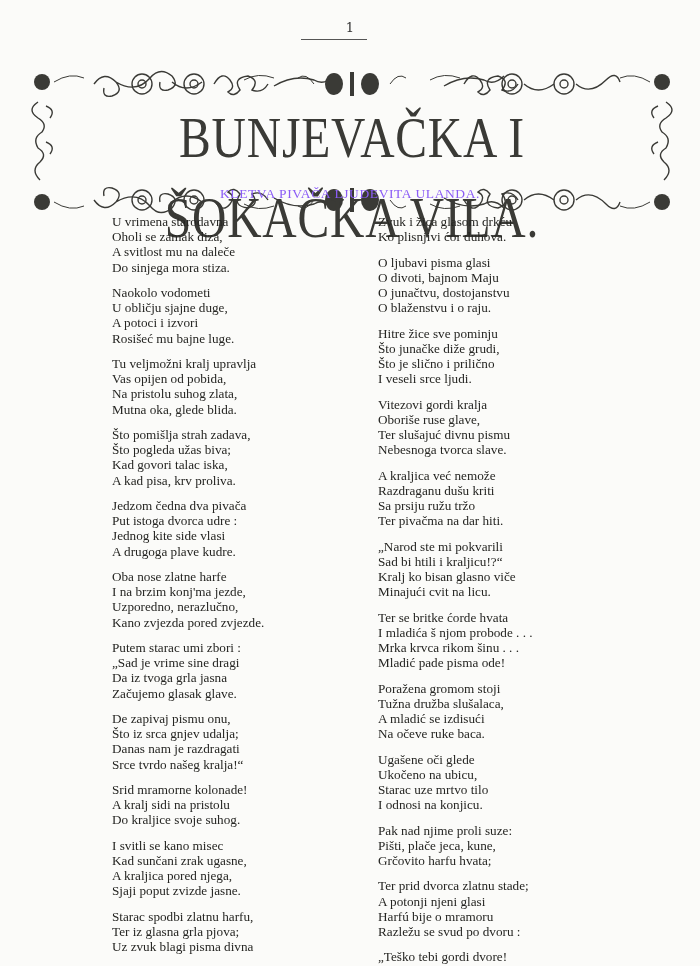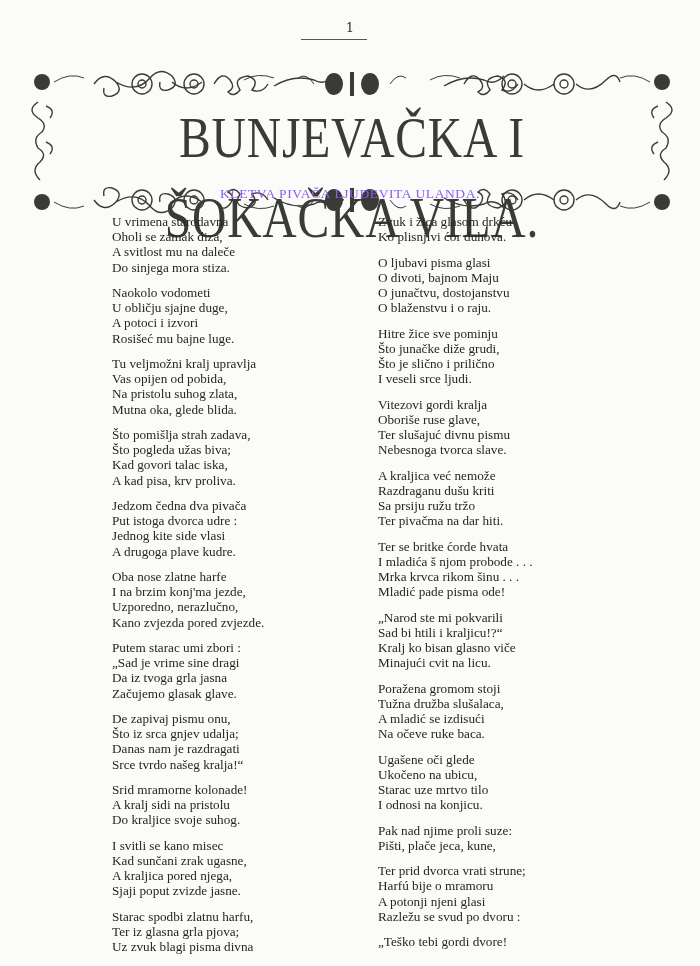--- a/index.html
+++ b/index.html
@@ -208,49 +208,50 @@
       <div class="line">Ter slušajuć divnu pismu</div>
       <div class="line">Nebesnoga tvorca slave.</div>
     </div>
     <div class="stanza">
       <div class="line">A kraljica već nemože</div>
       <div class="line">Razdraganu dušu kriti</div>
       <div class="line">Sa prsiju ružu tržo</div>
       <div class="line">Ter pivačma na dar hiti.</div>
     </div>
     <div class="stanza">
+      <div class="line">„Narod ste mi pokvarili</div>
+      <div class="line">Sad bi htili i kraljicu!?“</div>
+      <div class="line">Kralj ko bisan glasno viče</div>
+      <div class="line">Minajući cvit na licu.</div>
+    </div>
+    <div class="stanza">
       <div class="line">Ter se britke ćorde hvata</div>
       <div class="line">I mladića š njom probode . . .</div>
       <div class="line">Mrka krvca rikom šinu . . .</div>
       <div class="line">Mladić pade pisma ode!</div>
     </div>
     <div class="stanza">
-      <div class="line">„Narod ste mi pokvarili</div>
-      <div class="line">Sad bi htili i kraljicu!?“</div>
-      <div class="line">Kralj ko bisan glasno viče</div>
-      <div class="line">Minajući cvit na licu.</div>
-    </div>
-    <div class="stanza">
       <div class="line">Poražena gromom stoji</div>
       <div class="line">Tužna družba slušalaca,</div>
       <div class="line">A mladić se izdisući</div>
       <div class="line">Na očeve ruke baca.</div>
     </div>
     <div class="stanza">
       <div class="line">Ugašene oči glede</div>
       <div class="line">Ukočeno na ubicu,</div>
       <div class="line">Starac uze mrtvo tilo</div>
       <div class="line">I odnosi na konjicu.</div>
     </div>
     <div class="stanza">
       <div class="line">Pak nad njime proli suze:</div>
       <div class="line">Pišti, plače jeca, kune,</div>
-    </div>
-    <div class="stanza">
-      <div class="line">Ter prid dvorca vrati strune;</div>
+      <div class="line">Grčovito harfu hvata;</div>
+    </div>
+    <div class="stanza">
+      <div class="line">Ter prid dvorca zlatnu stade;</div>
+      <div class="line">A potonji njeni glasi</div>
       <div class="line">Harfú bije o mramoru</div>
-      <div class="line">A potonji njeni glasi</div>
       <div class="line">Razležu se svud po dvoru :</div>
     </div>
     <div class="stanza">
       <div class="line">„Teško tebi gordi dvore!</div>
     </div>
   </div>
 
 </body></html>

